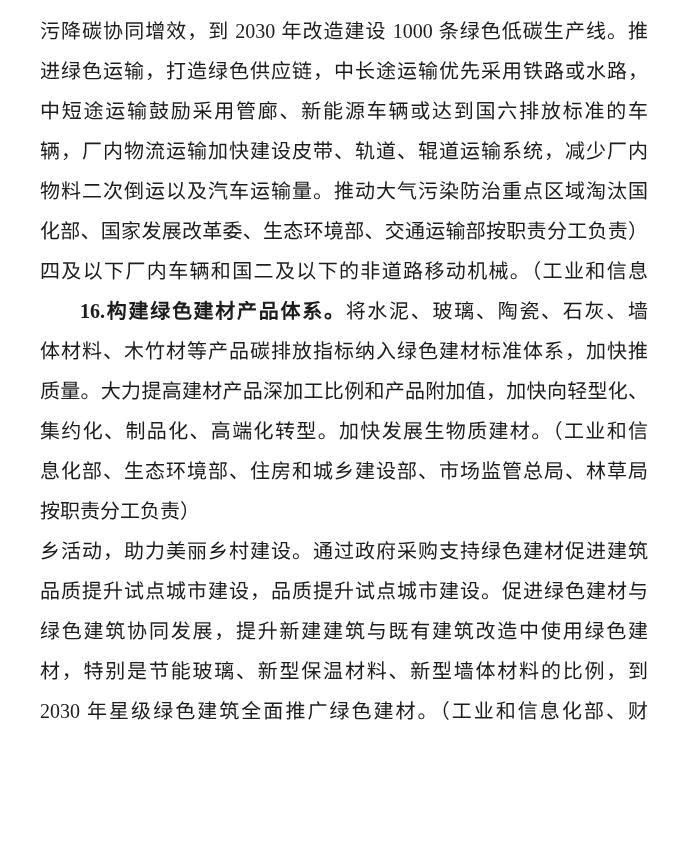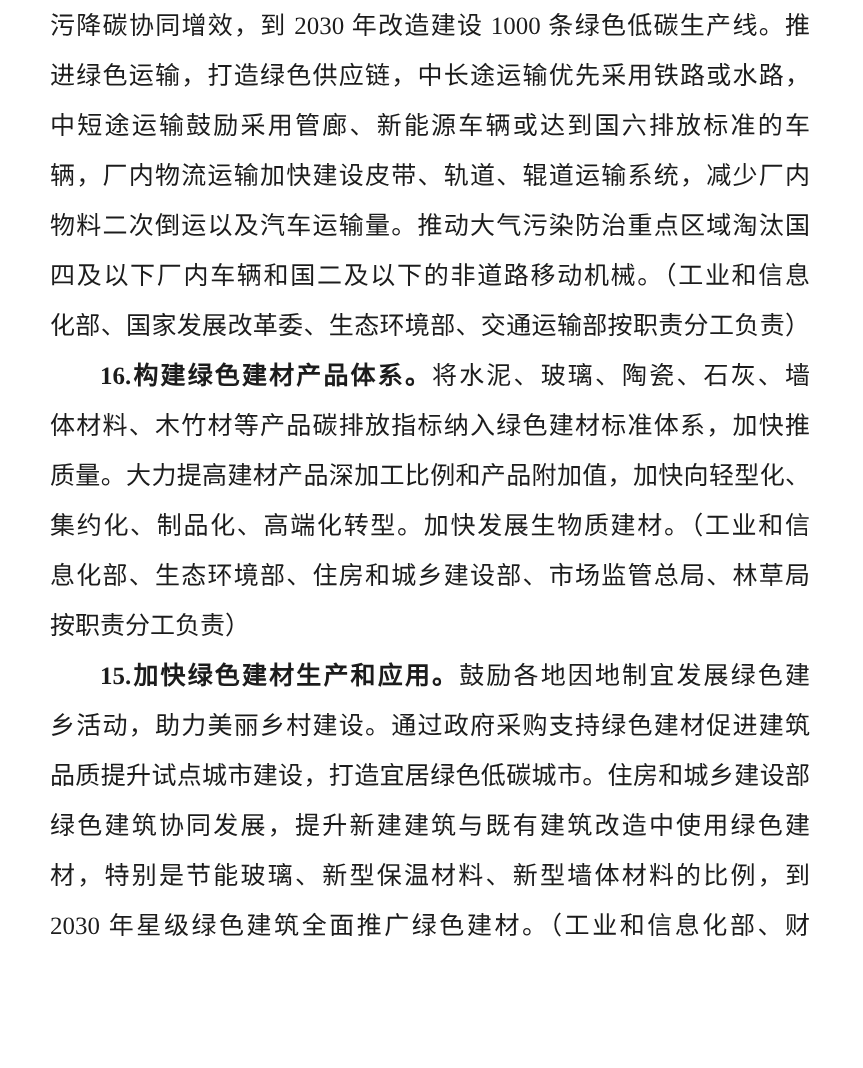--- a/index.html
+++ b/index.html
@@ -6,21 +6,21 @@
     margin: 0;
     padding: 0;
     background: #ffffff;
   }
   .doc-page {
     position: relative;
     box-sizing: border-box;
     width: 690px;
     height: 854px;
     background: #ffffff;
-    padding: 1px 42px 0 40px;
+    padding: 11px 42px 0 40px;
     overflow: hidden;
     font-family: "Liberation Serif", "DejaVu Serif", serif;
   }
   .doc-text {
     width: 608px;
   }
   .text-line {
     height: 40px;
     line-height: 40px;
     font-size: 20px;
@@ -44,28 +44,27 @@
 </head>
 <body>
 
 <div class="doc-page">
   <div class="doc-text">
       <div class="text-line"><span>污降碳协同增效，到 2030 年改造建设 1000 条绿色低碳生产线。推</span></div>
       <div class="text-line"><span>进绿色运输，打造绿色供应链，中长途运输优先采用铁路或水路，</span></div>
       <div class="text-line"><span>中短途运输鼓励采用管廊、新能源车辆或达到国六排放标准的车</span></div>
       <div class="text-line"><span>辆，厂内物流运输加快建设皮带、轨道、辊道运输系统，减少厂内</span></div>
       <div class="text-line"><span>物料二次倒运以及汽车运输量。推动大气污染防治重点区域淘汰国</span></div>
+      <div class="text-line"><span>化部、国家发展改革委、生态环境部、交通运输部按职责分工负责）</span></div>
       <div class="text-line"><span>四及以下厂内车辆和国二及以下的非道路移动机械。（工业和信息</span></div>
-      <div class="text-line"><span>化部、国家发展改革委、生态环境部、交通运输部按职责分工负责）</span></div>
       <div class="text-line indent"><span class="bold-run">16.构建绿色建材产品体系。</span><span>将水泥、玻璃、陶瓷、石灰、墙</span></div>
       <div class="text-line"><span>体材料、木竹材等产品碳排放指标纳入绿色建材标准体系，加快推</span></div>
       <div class="text-line"><span>质量。大力提高建材产品深加工比例和产品附加值，加快向轻型化、</span></div>
       <div class="text-line"><span>集约化、制品化、高端化转型。加快发展生物质建材。（工业和信</span></div>
       <div class="text-line"><span>息化部、生态环境部、住房和城乡建设部、市场监管总局、林草局</span></div>
       <div class="text-line last-left"><span>按职责分工负责）</span></div>
-      <div class="text-line indent"><span class="bold-run">15.加快绿色建材生产和应用。</span><span>鼓励各地因地制宜发展绿色建</span></div>
       <div class="text-line"><span>乡活动，助力美丽乡村建设。通过政府采购支持绿色建材促进建筑</span></div>
-      <div class="text-line"><span>品质提升试点城市建设，打造宜居绿色低碳城市。住房和城乡建设部</span></div>
+      <div class="text-line"><span>品质提升试点城市建设，品质提升试点城市建设。促进绿色建材与</span></div>
       <div class="text-line"><span>绿色建筑协同发展，提升新建建筑与既有建筑改造中使用绿色建</span></div>
       <div class="text-line"><span>材，特别是节能玻璃、新型保温材料、新型墙体材料的比例，到</span></div>
       <div class="text-line"><span>2030 年星级绿色建筑全面推广绿色建材。（工业和信息化部、财</span></div>
     </div>
 </div>
 
 </body></html>

